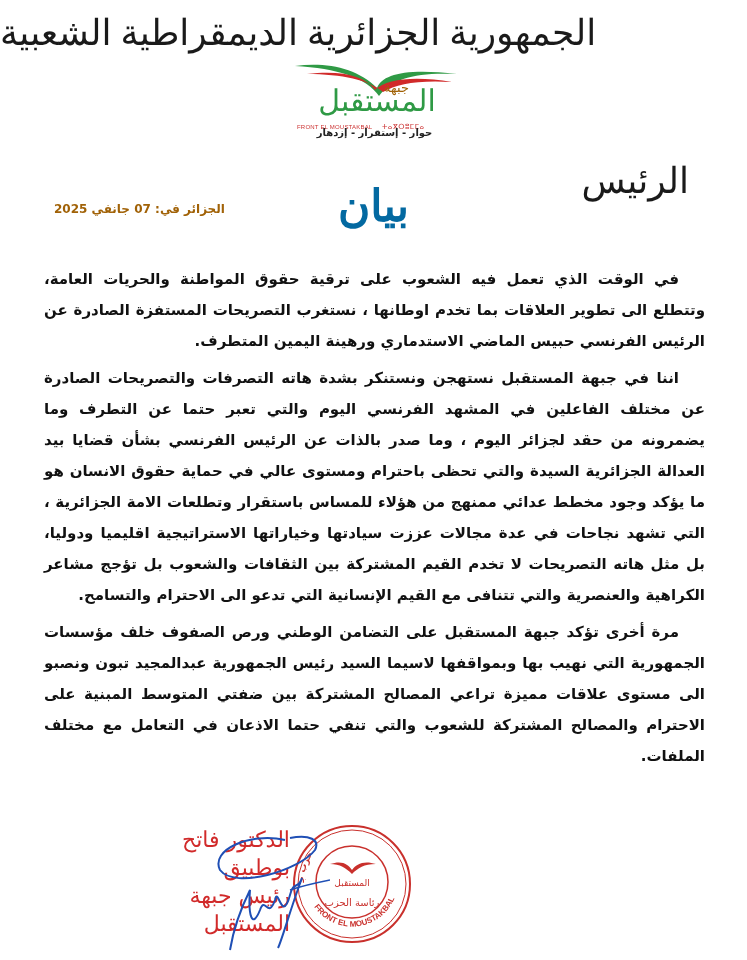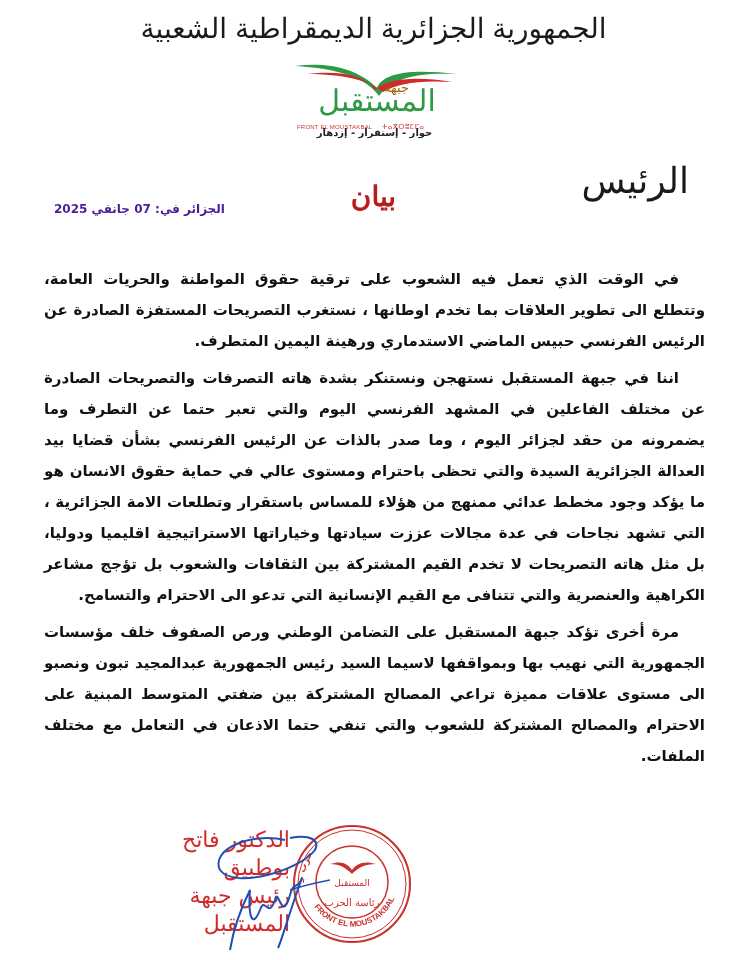--- a/index.html
+++ b/index.html
@@ -1,22 +1,22 @@
 <!DOCTYPE html>
 <html lang="ar" dir="rtl"><head>
   <meta charset="utf-8">
   <style>
     html, body { margin: 0; padding: 0; background: #ffffff; }
     body {
       width: 747px; height: 960px; position: relative; overflow: hidden;
       font-family: "DejaVu Sans", sans-serif; color: #111;
     }
     .header-title {
-      position: absolute; top: 12px; left: 0; width: 747px; text-align: center;
-      font-family: Liberation Sans, sans-serif; font-size: 28px; color: #1a1a1a; letter-spacing: 0;
+      position: absolute; top: 12px; left: 0; width: 747px; text-align: left;
+      font-family: Liberation Serif, serif; font-size: 36px; color: #1a1a1a; letter-spacing: 0;
     }
     .logo {
       position: absolute; left: 287px; top: 60px; width: 175px; height: 95px;
     }
     .logo-name-small {
       position: absolute; left: 97px; top: 20px; font-size: 13px; color: #a16207;
       font-family: "DejaVu Sans", sans-serif;
     }
     .logo-name-big {
       position: absolute; left: 20px; top: 26px; width: 140px; text-align: center;
@@ -33,25 +33,25 @@
     .logo-motto {
       position: absolute; left: 0; top: 67px; width: 175px; text-align: center;
       font-size: 10px; font-weight: bold; color: #222;
     }
     .president-label {
       position: absolute; right: 58px; top: 160px;
       font-family: Liberation Serif, serif; font-size: 36px; color: #1a1a1a;
     }
     .doc-title {
       position: absolute; left: 0; width: 747px; top: 180px; text-align: center;
-      font-family: "DejaVu Serif", serif; font-weight: bold; font-size: 28px; color: #b91c1c;
+      font-family: "DejaVu Serif", serif; font-weight: bold; font-size: 44px; color: #0369a1;
       letter-spacing: 6px;
     }
     .doc-date {
-      position: absolute; left: 54px; top: 202px; font-size: 12px; font-weight: bold; color: #4c1d95;
+      position: absolute; left: 54px; top: 202px; font-size: 12px; font-weight: bold; color: #a16207;
     }
     .body-text {
       position: absolute; left: 44px; right: 42px; top: 264px;
       font-family: "DejaVu Sans", sans-serif; font-weight: bold; font-size: 15px;
       line-height: 31px; text-align: justify; text-align-last: right; color: #111;
     }
     .body-text p { margin: 0 0 6px 0; text-indent: 26px; }
     .signature {
       position: absolute; left: 110px; top: 826px; width: 180px;
       color: #d12a2a; font-family: "DejaVu Serif", serif; text-align: right;

